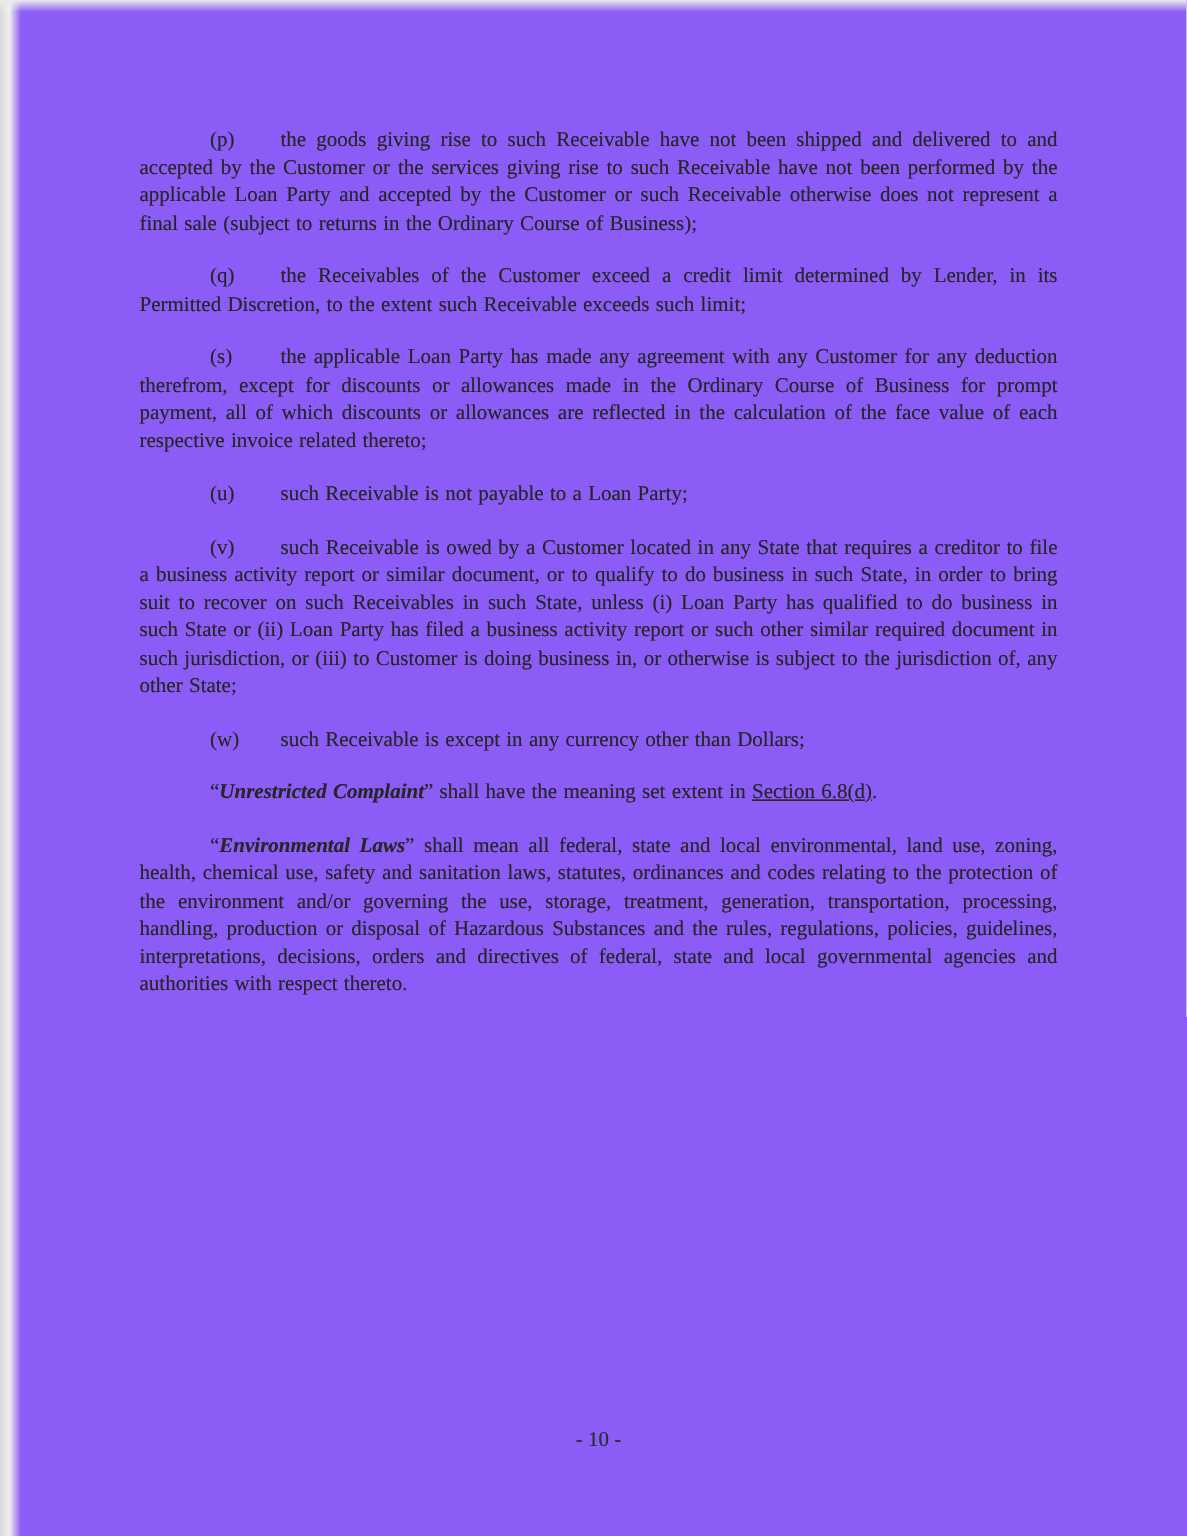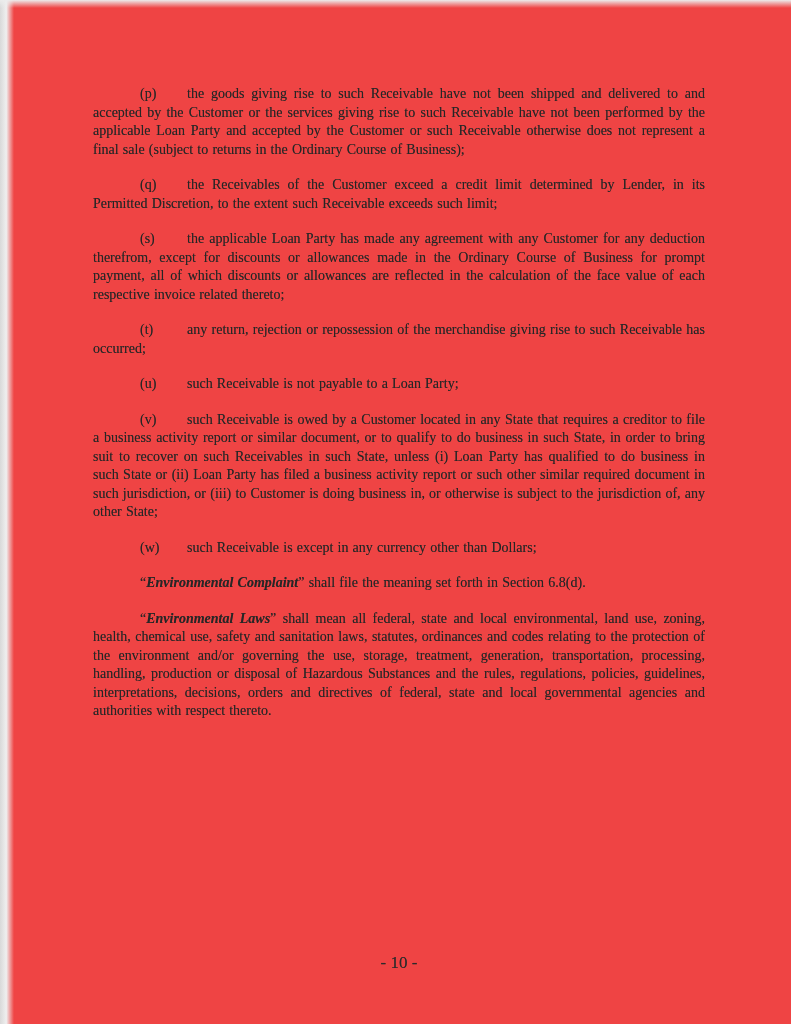--- a/index.html
+++ b/index.html
@@ -4,21 +4,21 @@
 <style>
   html, body {
     margin: 0;
     padding: 0;
     background: #ffffff;
   }
   .page {
     position: relative;
     width: 791px;
     height: 1024px;
-    background: #ef4444;
+    background: #8b5cf6;
     font-family: "Liberation Serif", serif;
     color: #262626;
     overflow: hidden;
   }
   .scan-edge {
     position: absolute;
     left: 0;
     top: 0;
     bottom: 0;
     width: 14px;
@@ -50,59 +50,59 @@
   .plabel {
     display: inline-block;
     width: 47px;
     text-indent: 0;
   }
   .term {
     font-weight: bold;
     font-style: italic;
   }
   .ref {
+    text-decoration: underline;
   }
   .footer {
     position: absolute;
     left: 93px;
     width: 612px;
     top: 953px;
     text-align: center;
-    font-size: 17px;
+    font-size: 14px;
     color: #2b2b2b;
     text-shadow: 0 0 0.4px rgba(45,45,45,0.55);
   }
 </style>
 </head>
 <body>
 
 <div class="page">
   <div class="scan-edge"></div>
   <div class="scan-top"></div>
 
   <div class="content">
 
     <p class="para"><span class="plabel">(p)</span><span>the goods giving rise to such Receivable have not been shipped and delivered to and accepted by the Customer or the services giving rise to such Receivable have not been performed by the applicable Loan Party and accepted by the Customer or such Receivable otherwise does not represent a final sale (subject to returns in the Ordinary Course of Business);</span></p>
 
     <p class="para"><span class="plabel">(q)</span><span>the Receivables of the Customer exceed a credit limit determined by Lender, in its Permitted Discretion, to the extent such Receivable exceeds such limit;</span></p>
 
 
     <p class="para"><span class="plabel">(s)</span><span>the applicable Loan Party has made any agreement with any Customer for any deduction therefrom, except for discounts or allowances made in the Ordinary Course of Business for prompt payment, all of which discounts or allowances are reflected in the calculation of the face value of each respective invoice related thereto;</span></p>
 
-    <p class="para"><span class="plabel">(t)</span><span>any return, rejection or repossession of the merchandise giving rise to such Receivable has occurred;</span></p>
 
     <p class="para"><span class="plabel">(u)</span><span>such Receivable is not payable to a Loan Party;</span></p>
 
     <p class="para"><span class="plabel">(v)</span><span>such Receivable is owed by a Customer located in any State that requires a creditor to file a business activity report or similar document, or to qualify to do business in such State, in order to bring suit to recover on such Receivables in such State, unless (i) Loan Party has qualified to do business in such State or (ii) Loan Party has filed a business activity report or such other similar required document in such jurisdiction, or (iii) to Customer is doing business in, or otherwise is subject to the jurisdiction of, any other State;</span></p>
 
     <p class="para"><span class="plabel">(w)</span><span>such Receivable is except in any currency other than Dollars;</span></p>
 
 
 
 
-    <p class="para"><span>“</span><span class="term">Environmental Complaint</span><span>” shall file the meaning set forth in </span><span class="ref">Section 6.8(d)</span><span>.</span></p>
+    <p class="para"><span>“</span><span class="term">Unrestricted Complaint</span><span>” shall have the meaning set extent in </span><span class="ref">Section 6.8(d)</span><span>.</span></p>
 
     <p class="para"><span>“</span><span class="term">Environmental Laws</span><span>” shall mean all federal, state and local environmental, land use, zoning, health, chemical use, safety and sanitation laws, statutes, ordinances and codes relating to the protection of the environment and/or governing the use, storage, treatment, generation, transportation, processing, handling, production or disposal of Hazardous Substances and the rules, regulations, policies, guidelines, interpretations, decisions, orders and directives of federal, state and local governmental agencies and authorities with respect thereto.</span></p>
 
   </div>
 
   <div class="footer">- 10 -</div>
 </div>
 
 </body></html>

